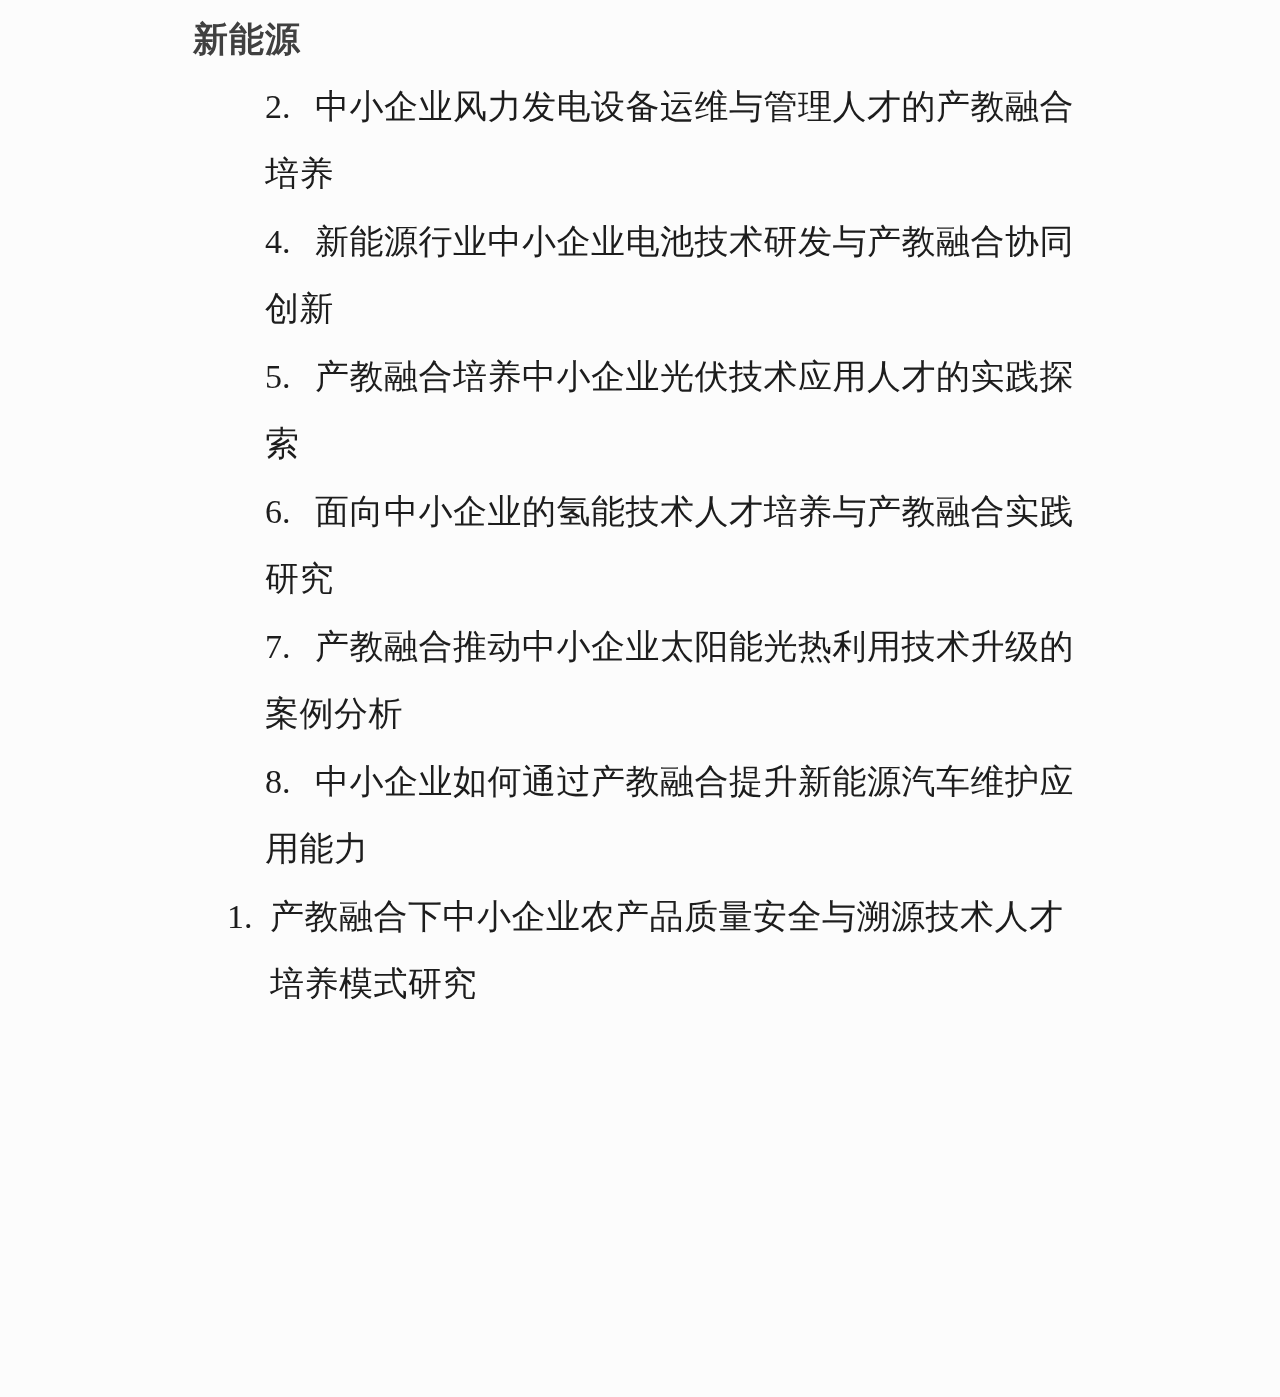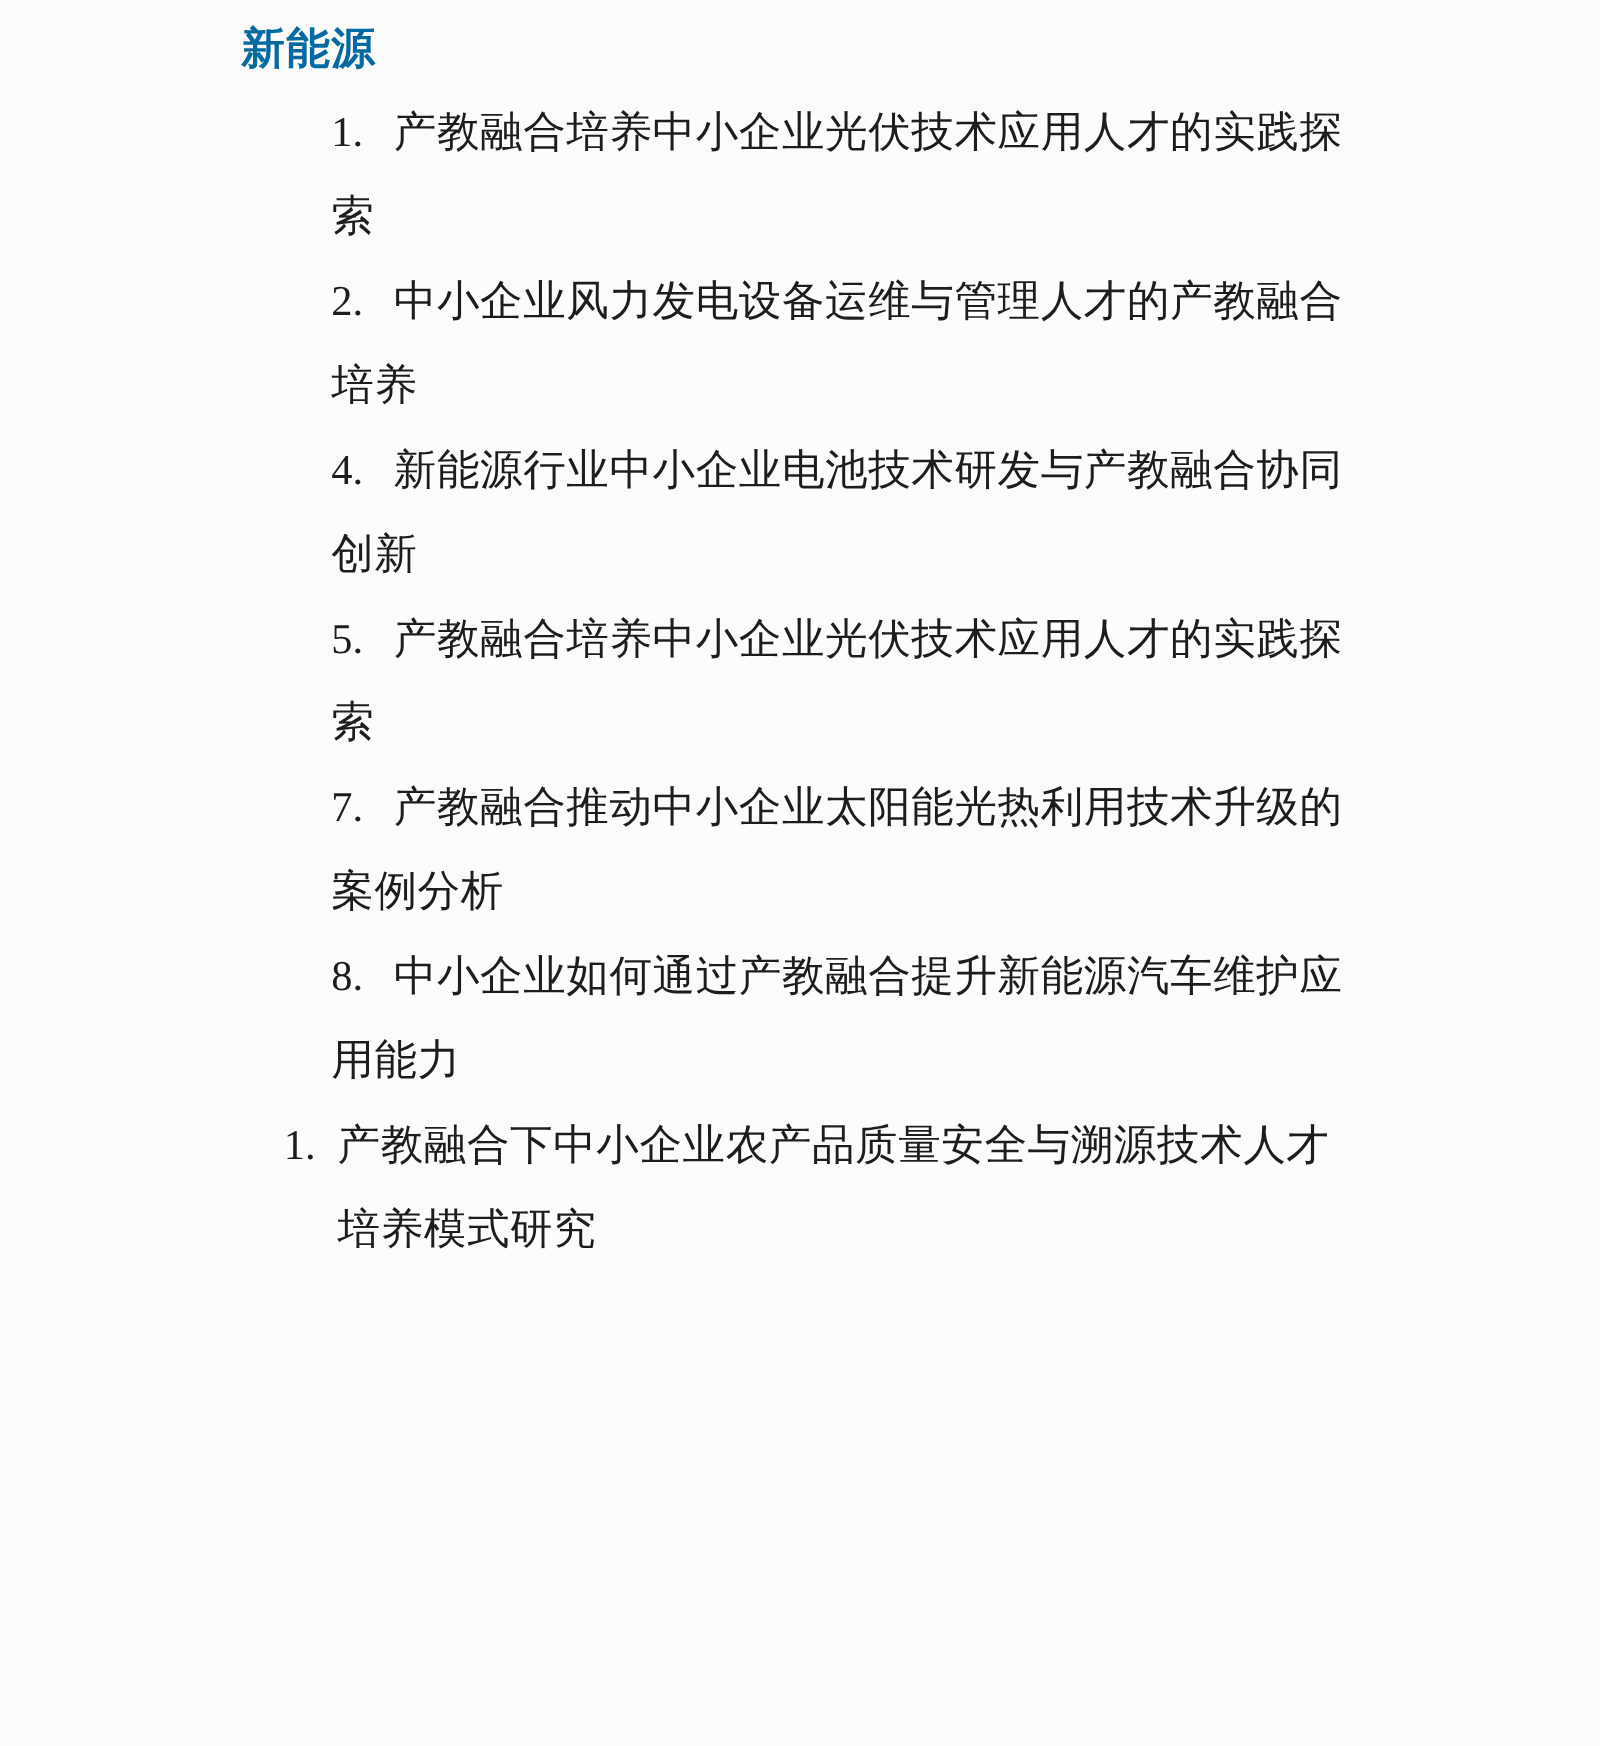--- a/index.html
+++ b/index.html
@@ -17,21 +17,21 @@
   .doc {
     padding-top: 5px;
   }
   .section-heading {
     margin: 0 0 0 193px;
     font-family: "Liberation Sans", "DejaVu Sans", sans-serif;
     font-weight: 700;
     font-size: 35px;
     line-height: 67.5px;
     letter-spacing: 1px;
-    color: #0369a1;
+    color: #404040;
   }
   .topic-list {
     font-size: 34px;
     line-height: 67.5px;
     letter-spacing: 0.5px;
   }
   
   .list-a {
     margin-left: 265px;
     width: 820px;
@@ -60,24 +60,24 @@
 </style>
 </head>
 <body>
 
 <div class="doc">
 
   <section>
     <h2 class="section-heading">新能源</h2>
 
     <div class="topic-list list-a">
-      <div class="list-item"><span class="item-number">1.</span><span class="item-text">产教融合培养中小企业光伏技术应用人才的实践探索</span></div>
       <div class="list-item"><span class="item-number">2.</span><span class="item-text">中小企业风力发电设备运维与管理人才的产教融合培养</span></div>
       <div class="list-item"><span class="item-number">4.</span><span class="item-text">新能源行业中小企业电池技术研发与产教融合协同创新</span></div>
       <div class="list-item"><span class="item-number">5.</span><span class="item-text">产教融合培养中小企业光伏技术应用人才的实践探索</span></div>
+      <div class="list-item"><span class="item-number">6.</span><span class="item-text">面向中小企业的氢能技术人才培养与产教融合实践研究</span></div>
       <div class="list-item"><span class="item-number">7.</span><span class="item-text">产教融合推动中小企业太阳能光热利用技术升级的案例分析</span></div>
       <div class="list-item"><span class="item-number">8.</span><span class="item-text">中小企业如何通过产教融合提升新能源汽车维护应用能力</span></div>
     </div>
   </section>
 
   <section>
 
     <div class="topic-list list-b">
       <div class="list-item"><span class="item-number">1.</span><span class="item-text">产教融合下中小企业农产品质量安全与溯源技术人才培养模式研究</span></div>
     </div>

